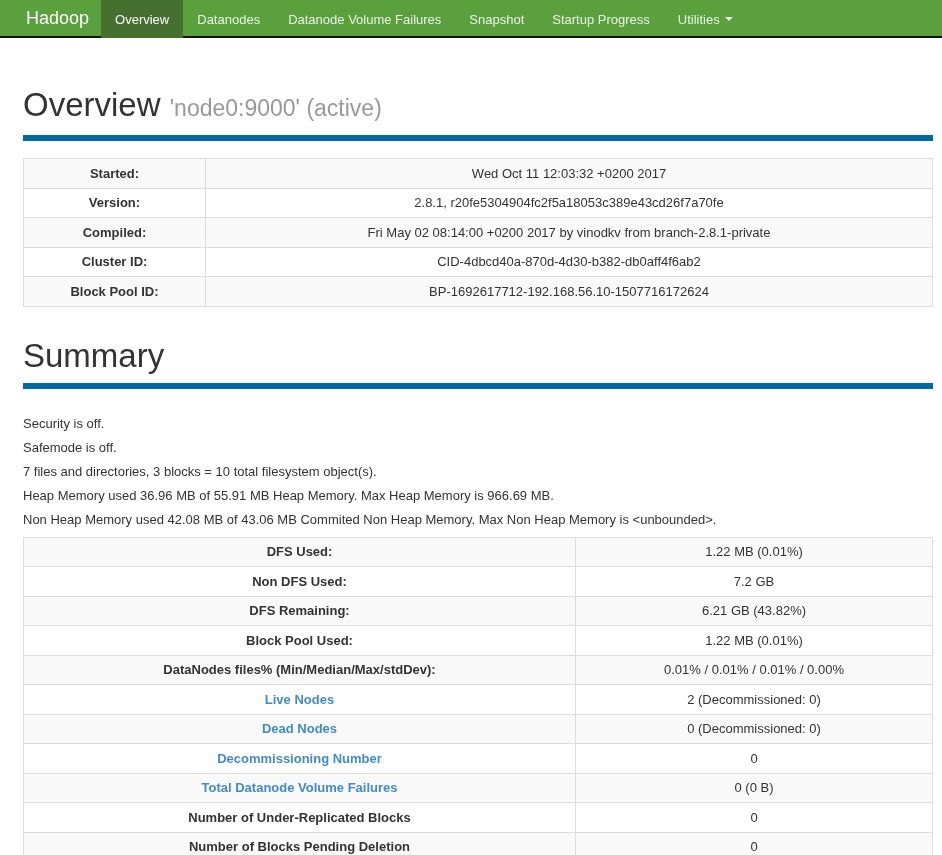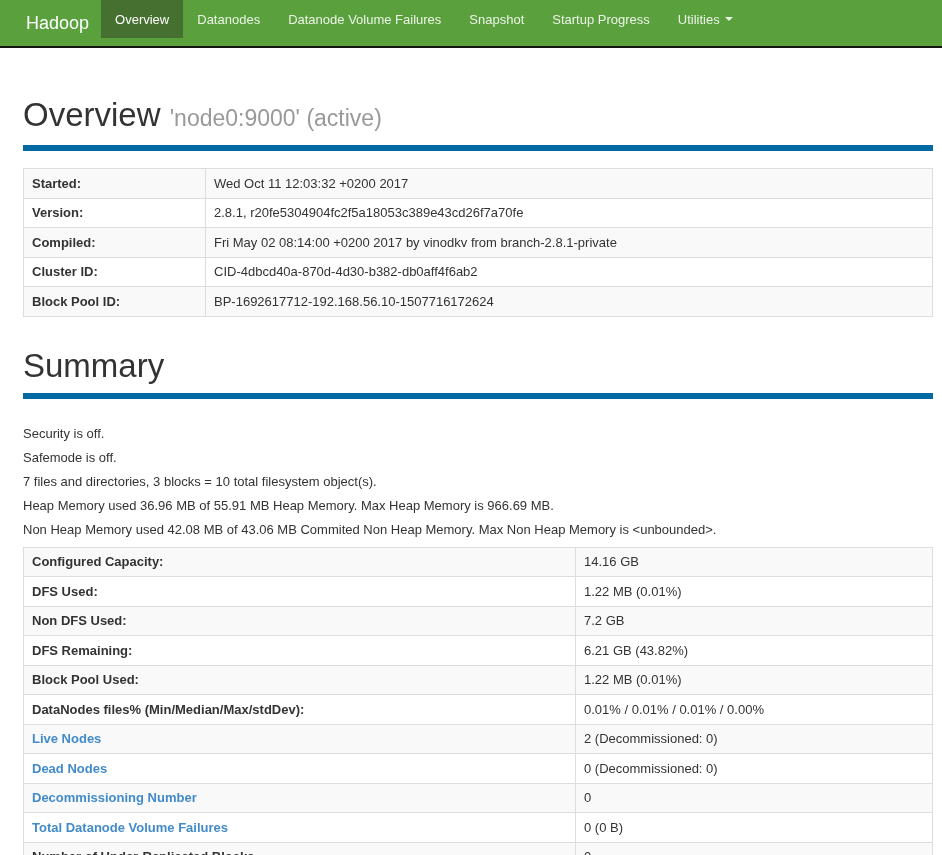--- a/index.html
+++ b/index.html
@@ -6,21 +6,21 @@
   html, body { margin: 0; padding: 0; }
   body {
     width: 942px; height: 855px; overflow: hidden;
     background: #ffffff; color: #333;
     font-family: "Liberation Sans", sans-serif;
     font-size: 13px;
   }
 
   
   .navbar {
-    height: 48px; background: #5aa03c;
+    height: 38px; background: #5aa03c;
     border-bottom: 2px solid #141414;
     display: flex; align-items: stretch;
   }
   .navbar-brand {
     display: flex; align-items: center;
     padding: 0 12px 0 26px;
     color: #ffffff; font-size: 18px; text-decoration: none;
   }
   .navbar-menu { display: flex; list-style: none; margin: 0; padding: 0; }
   .navbar-menu li { display: flex; }
@@ -56,21 +56,21 @@
   table {
     border-collapse: collapse; width: 910px;
     font-size: 13px; color: #333;
   }
   .info-table { margin-top: 17px; }
   .summary-table { margin-top: 0; }
   th, td {
     border: 1px solid #ddd;
     padding: 7.75px 8px;
     line-height: 13px;
-    text-align: left; vertical-align: top;
+    text-align: center; vertical-align: top;
     font-weight: normal;
   }
   th { font-weight: bold; }
   tbody tr:nth-child(odd) { background: #f9f9f9; }
   .info-table th { width: 182px; }
   .summary-table th { width: 552px; }
   .link-label { color: #428bca; cursor: pointer; margin-top: 24px; }
 
   
   .summary-paragraphs { margin-top: 28px; }
@@ -179,26 +179,20 @@
       <p>7 files and directories, 3 blocks = 10 total filesystem object(s).</p>
 
       <p>Heap Memory used 36.96 MB of 55.91 MB Heap Memory. Max Heap Memory is 966.69 MB.</p>
 
       <p>Non Heap Memory used 42.08 MB of 43.06 MB Commited Non Heap Memory. Max Non Heap Memory is &lt;unbounded&gt;.</p>
     </div>
 
   <table class="summary-table">
     <tbody>
 
-        <tr>
-          <th>
-            <span>Configured Capacity:</span>
-          </th>
-          <td>14.16 GB</td>
-        </tr>
 
         <tr>
           <th>
             <span>DFS Used:</span>
           </th>
           <td>1.22 MB (0.01%)</td>
         </tr>
 
         <tr>
           <th>

